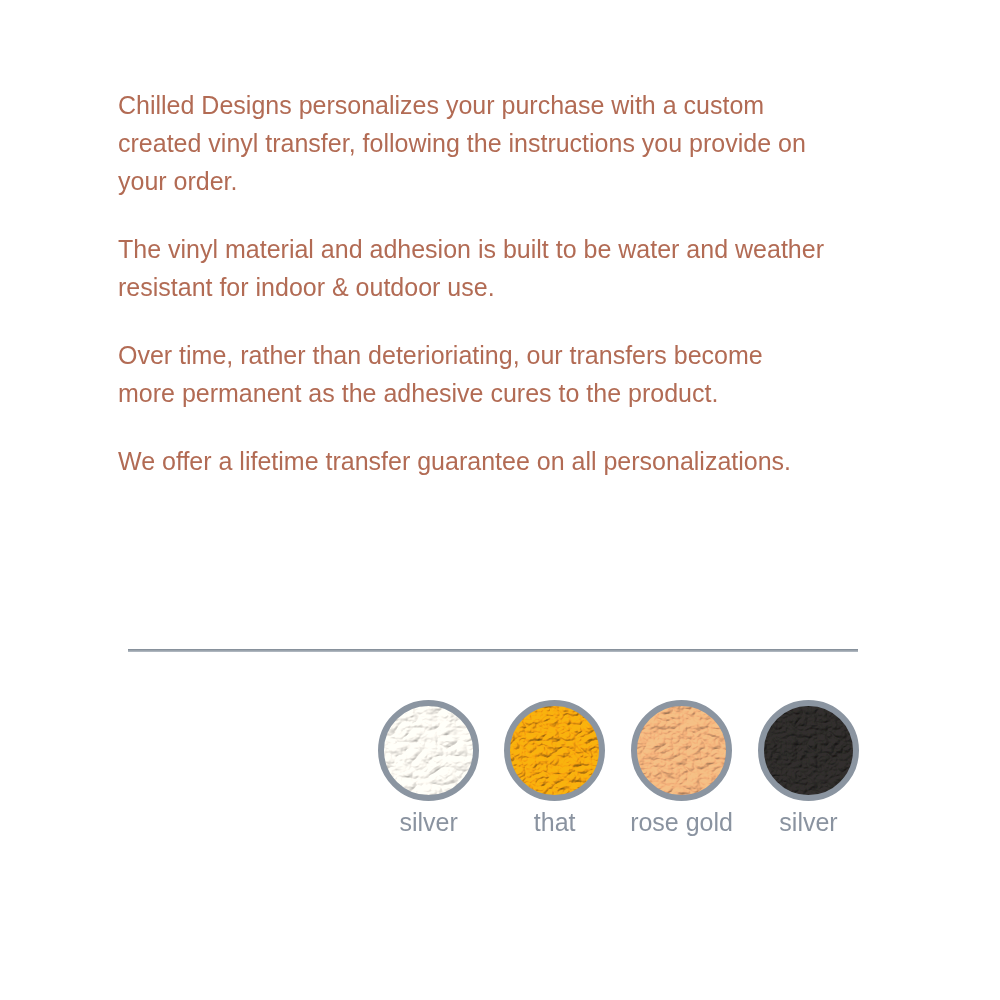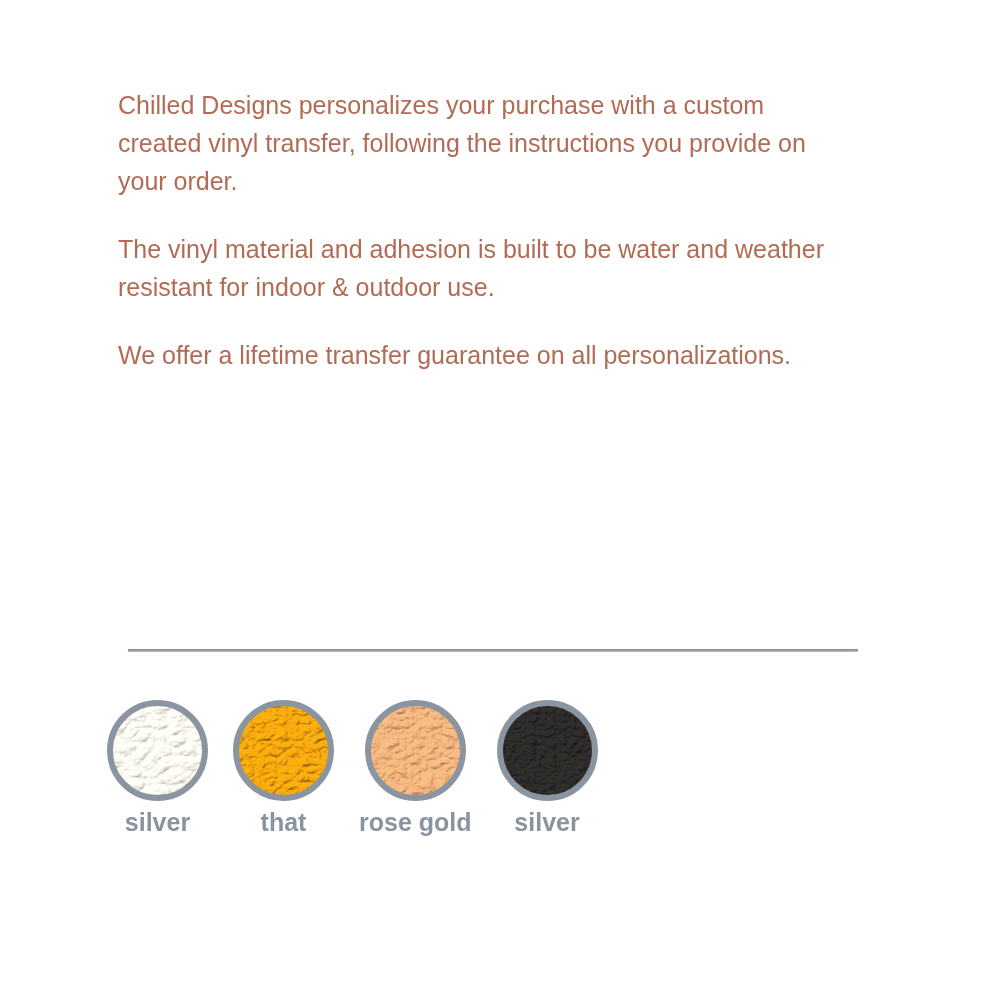--- a/index.html
+++ b/index.html
@@ -44,23 +44,22 @@
     text-align: center;
   }
   .section-title {
     font-size: 25px;
     line-height: 30px;
     color: var(--heading-text, #b26b54);
     margin: 0 0 31px 0;
   }
   .swatch-row {
     display: flex;
-    justify-content: flex-start;
+    justify-content: flex-end;
     gap: 25px;
-    font-weight: bold;
   }
   .swatch {
     display: flex;
     flex-direction: column;
     align-items: center;
     cursor: pointer;
   }
   .swatch-circle {
     display: block;
   }
@@ -74,20 +73,22 @@
 </head>
 <body>
 
 <div class="page">
   <div class="text-block">
     <p class="para">Chilled Designs personalizes your purchase with a custom
 created vinyl transfer, following the instructions you provide on
 your order.</p>
     <p class="para">The vinyl material and adhesion is built to be water and weather
 resistant for indoor &amp; outdoor use.</p>
+    <p class="para">Over time, rather than deterioriating, our transfers become
+more permanent as the adhesive cures to the product.</p>
     <p class="para">We offer a lifetime transfer guarantee on all personalizations.</p>
   </div>
 
   <div class="divider"></div>
 
   <div class="font-color-section">
     <div class="swatch-row">
         <div class="swatch">
           <svg class="swatch-circle" width="101" height="101" viewBox="0 0 101 101">
             <defs>

